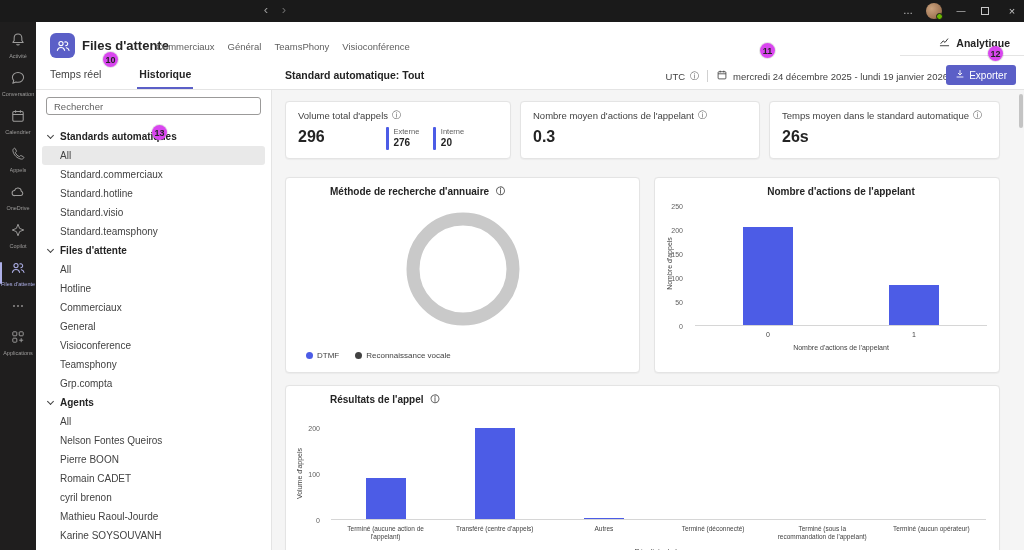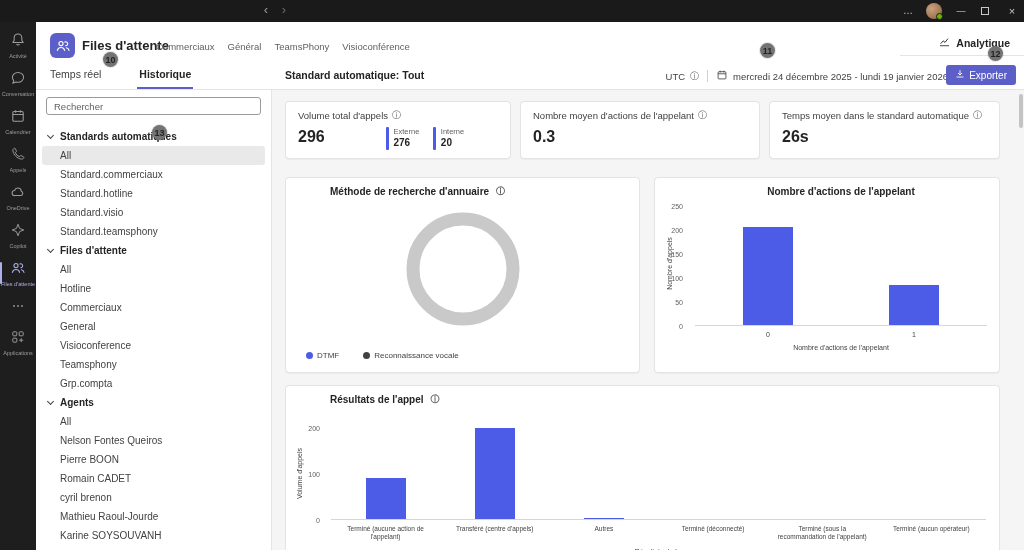--- a/index.html
+++ b/index.html
@@ -66,21 +66,21 @@
   .bd-item{display:flex;gap:5px;}
   .bd-bar{width:2.5px;height:23px;border-radius:1px;}
   .bd-label{font-size:7.5px;color:#616161;}
   .bd-value{font-size:10px;font-weight:700;color:#242424;margin-top:1px;}
 
   #donut-card{left:13px;top:87px;width:355px;height:196px;}
   .card-title{position:absolute;top:8px;font-size:10px;font-weight:600;color:#242424;display:flex;gap:7px;align-items:center;margin-left:28px;}
   .card-title.left{left:16px;}
   .card-title.center{left:0;right:0;justify-content:center;}
   .donut-svg{position:absolute;left:117px;top:31px;}
-  .legend{position:absolute;left:20px;bottom:12px;display:flex;gap:24px;align-items:center;text-align:right;}
+  .legend{position:absolute;left:20px;bottom:12px;display:flex;gap:16px;align-items:center;text-align:right;}
   .leg-item{display:flex;align-items:center;gap:4px;font-size:8px;color:#424242;}
   .leg-dot{width:7px;height:7px;border-radius:50%;}
 
   #actions-card{left:382px;top:87px;width:346px;height:196px;}
   #actions-card .plot{position:absolute;left:40px;top:28px;width:292px;height:120px;border-bottom:1px solid #d6d6d6;}
   #actions-card .yaxis{position:absolute;left:0;top:28px;width:34px;height:120px;}
   #actions-card .xlabels{position:absolute;left:40px;top:152px;width:292px;height:10px;}
   #actions-card .xtitle{position:absolute;left:40px;top:166px;width:292px;text-align:center;font-size:7px;color:#424242;}
   #actions-card .ytitle{position:absolute;left:-26px;top:82px;width:80px;text-align:center;transform:rotate(-90deg);font-size:7px;color:#424242;}
   #actions-card .vbar{width:50px;}
@@ -92,21 +92,21 @@
   #results-card .xlab{font-size:6.5px;line-height:1.3;padding:0 8px;}
   #results-card .xtitle{position:absolute;left:45px;top:162px;width:655px;text-align:center;font-size:7px;color:#424242;}
   #results-card .ytitle{position:absolute;left:-22px;top:84px;width:70px;text-align:center;transform:rotate(-90deg);font-size:7px;color:#424242;}
   #results-card .vbar{width:40px;}
 
   .slot{position:absolute;bottom:0;height:100%;display:flex;align-items:flex-end;justify-content:center;}
   .ytick{position:absolute;right:6px;transform:translateY(50%);font-size:7px;color:#616161;}
   .xlab{position:absolute;top:1px;text-align:center;font-size:7px;color:#424242;}
 
   
-  .badge{position:absolute;width:15px;height:15px;border-radius:50%;background:#737373;color:#242424;font-size:9px;font-weight:700;display:flex;align-items:center;justify-content:center;z-index:20;box-shadow:0 0 0 1px rgba(0,0,0,.1);}
+  .badge{position:absolute;width:15px;height:15px;border-radius:50%;background:#d946ef;color:#242424;font-size:9px;font-weight:700;display:flex;align-items:center;justify-content:center;z-index:20;box-shadow:0 0 0 1px rgba(0,0,0,.1);}
   #badge-10{left:103px;top:52px;}
   #badge-11{left:760px;top:43px;}
   #badge-12{left:963px;top:46px;margin-left:25px;}
   #badge-13{left:152px;top:125px;}
   .scroll-thumb{position:absolute;right:1px;top:94px;width:4px;height:34px;background:#c4c4c4;border-radius:2px;z-index:15;}
 </style>
 </head>
 <body>
 
 <div class="screen">

